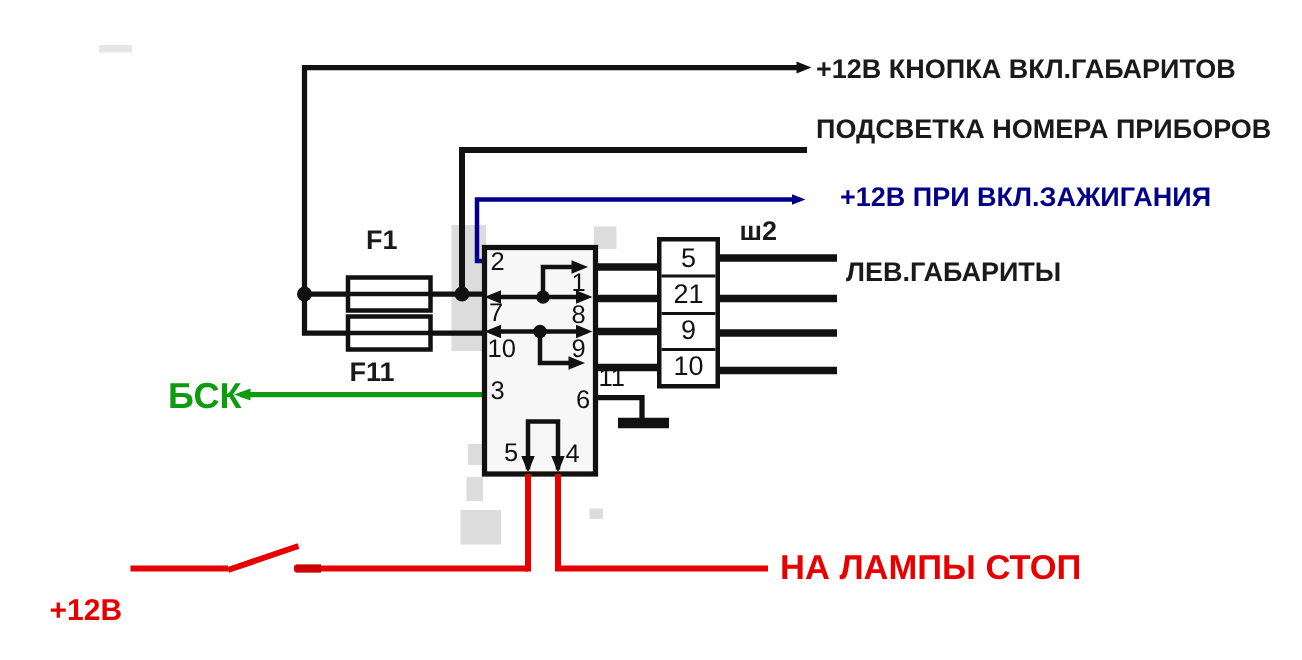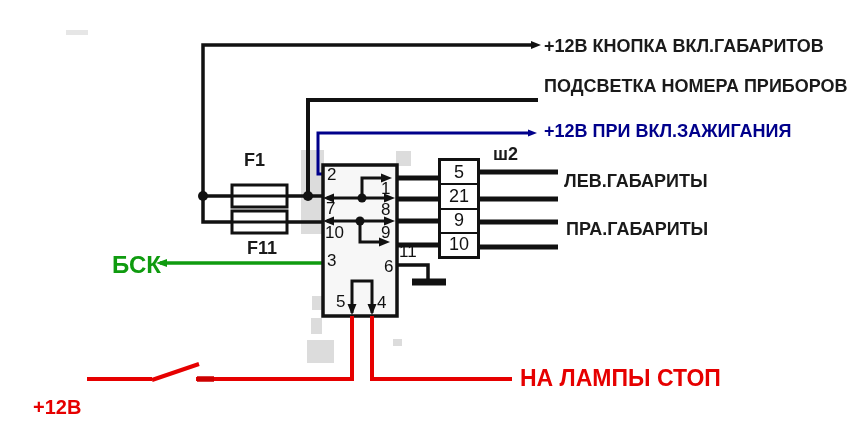--- a/index.html
+++ b/index.html
@@ -3,21 +3,21 @@
 <meta charset="utf-8">
 <style>
   html,body { margin:0; padding:0; background:#ffffff; }
   .stage {
     position:relative; width:868px; height:440px; background:#ffffff;
     font-family:"Liberation Sans","DejaVu Sans",sans-serif; overflow:hidden;
   }
   .stage svg { position:absolute; left:0; top:0; }
   .lbl { position:absolute; white-space:nowrap; color:#1a1a1a; font-size:18px; line-height:1.05;font-weight:bold; }
   .pin { position:absolute; white-space:nowrap; color:#111; font-size:17px; line-height:1; }
-  .navy { color:#00008b; }
+  .navy { color:#00008b;margin-left:16px; }
   .green { color:#0f9b0f; font-weight:bold; font-size:24px; }
   .red   { color:#e60000; font-weight:bold; }
   .connector {
     position:absolute; left:438px; top:158px; width:42px; height:101px;
     border:3px solid #111; box-sizing:border-box; display:flex; flex-direction:column;
     background:#fff;
   }
   .connector .cell {
     flex:1; display:flex; align-items:center; justify-content:center;
     font-size:18px; color:#111; border-top:2.5px solid #111;
@@ -105,23 +105,22 @@
     <div class="cell">21</div>
     <div class="cell">9</div>
     <div class="cell">10</div>
   </div>
 
   <div class="lbl" style="left:544px;top:37px;">+12В КНОПКА ВКЛ.ГАБАРИТОВ</div>
   <div class="lbl" style="left:544px;top:77px;">ПОДСВЕТКА НОМЕРА ПРИБОРОВ</div>
   <div class="lbl navy" style="left:544px;top:122px;">+12В ПРИ ВКЛ.ЗАЖИГАНИЯ</div>
   <div class="lbl" style="left:493px;top:145px;">ш2</div>
   <div class="lbl" style="left:564px;top:172px;">ЛЕВ.ГАБАРИТЫ</div>
-  <div class="lbl" style="left:566px;top:220px;">ПРА.ГАБАРИТЫ</div>
   <div class="lbl" style="left:244px;top:151px;">F1</div>
-  <div class="lbl" style="left:247px;top:239px;">F11</div>
+  <div class="lbl" style="left:233px;top:239px;">F11</div>
   <div class="lbl green" style="left:112px;top:252px;">БСК</div>
   <div class="lbl red" style="left:33px;top:367px;font-size:20px;margin-top:30px;">+12В</div>
   <div class="lbl red" style="left:520px;top:366px;font-size:23px;">НА  ЛАМПЫ СТОП</div>
 
   <div class="pin" style="left:327px;top:166px;">2</div>
   <div class="pin" style="left:326px;top:200px;">7</div>
   <div class="pin" style="left:325px;top:224px;">10</div>
   <div class="pin" style="left:327px;top:252px;">3</div>
   <div class="pin" style="left:381px;top:180px;">1</div>
   <div class="pin" style="left:381px;top:201px;">8</div>

